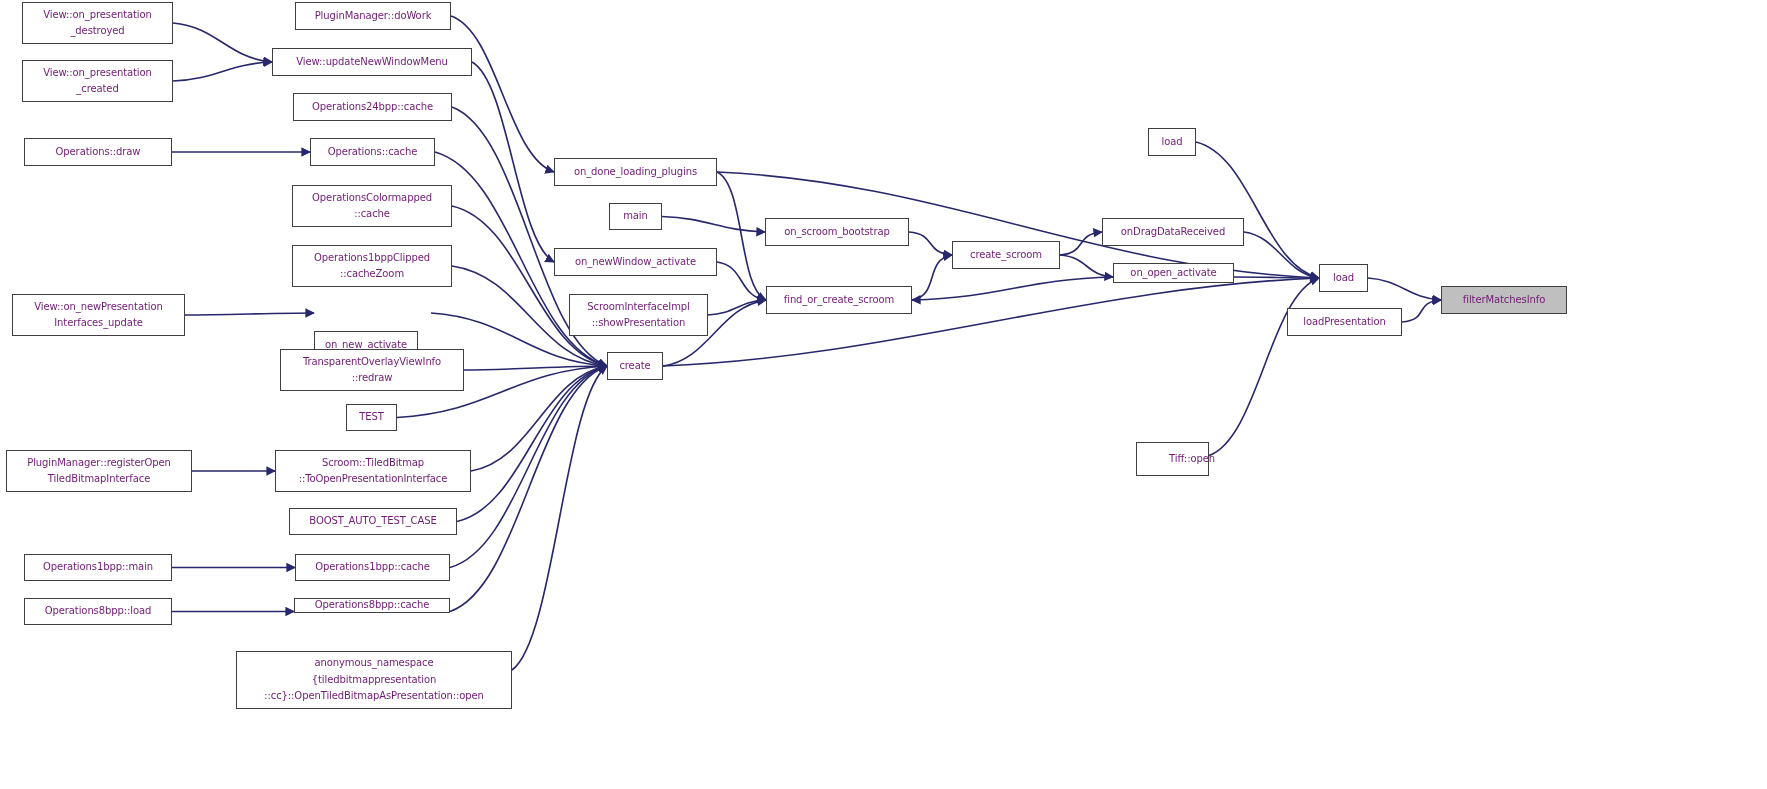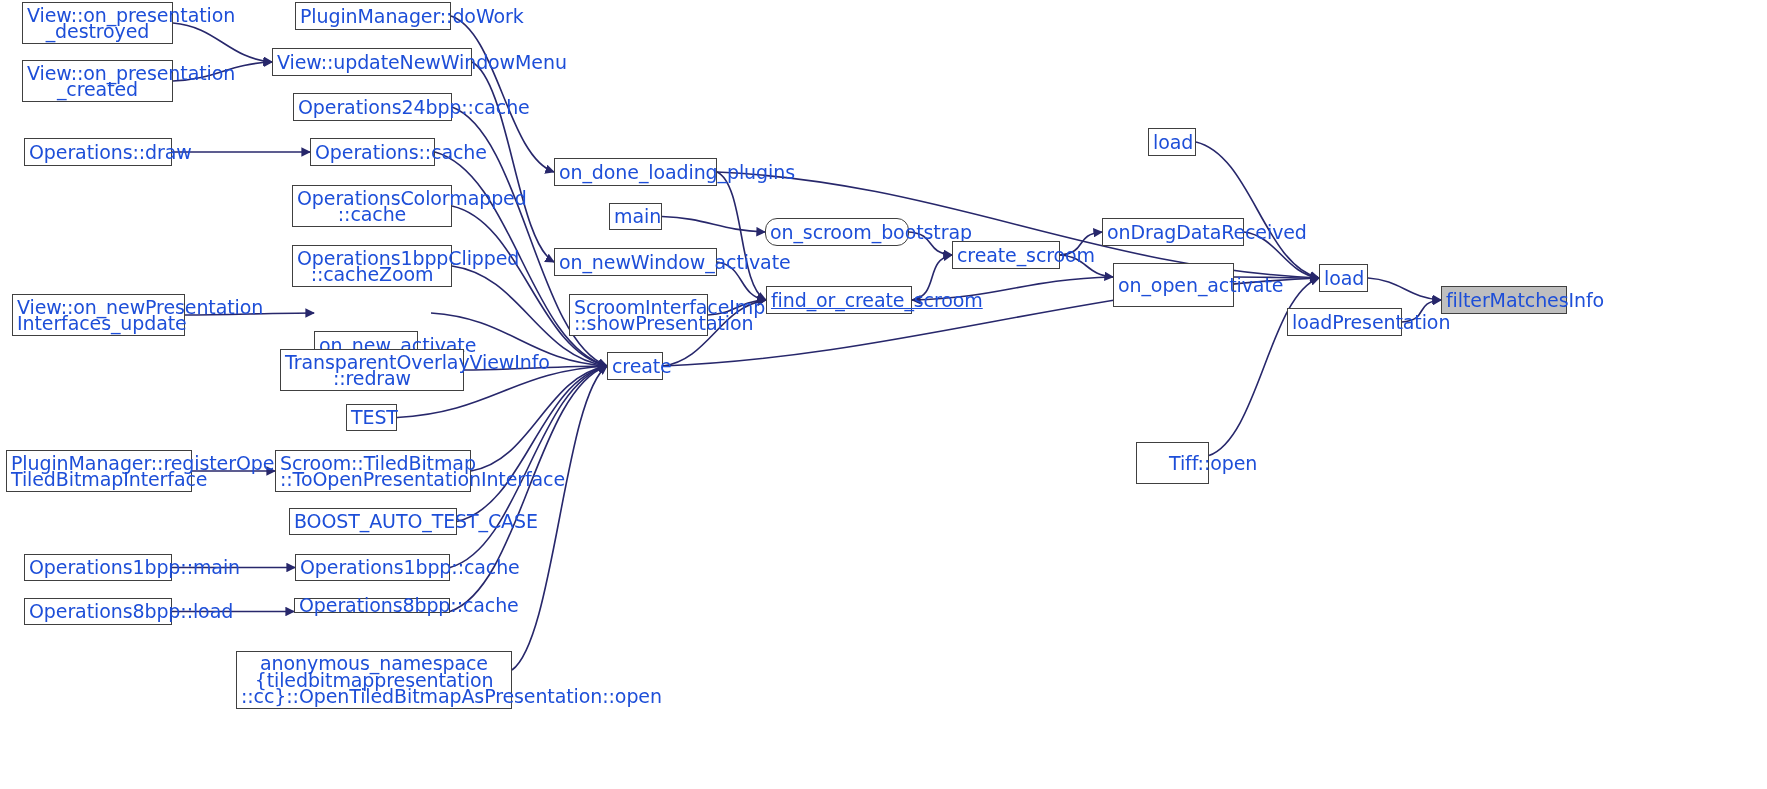--- a/index.html
+++ b/index.html
@@ -24,27 +24,27 @@
     top: 0;
     width: 1767px;
     height: 789px;
     pointer-events: none;
   }
   .node {
     position: absolute;
     box-sizing: border-box;
     border: 1.6px solid #404040;
     background: #ffffff;
-    color: #1d4ed8;
+    color: #701a75;
     display: flex;
     align-items: center;
     justify-content: center;
     text-align: center;
     font-family: "DejaVu Sans", sans-serif;
-    font-size: 19px;
+    font-size: 10px;
     line-height: 16.5px;
     letter-spacing: -0.1px;
     white-space: pre-line;
     padding: 0 4px;
     cursor: pointer;
   }
   .node.highlight {
     background: #bfbfbf;
   }
   .node-label {
@@ -106,48 +106,48 @@
       </g>
   </svg>
 
 <div class="node" style="left: 22px; top: 2px; width: 151px; height: 42px;"><span class="node-label">View::on_presentation
 _destroyed</span></div>
     <div class="node" style="left: 295px; top: 2px; width: 156px; height: 28px;"><span class="node-label">PluginManager::doWork</span></div>
     <div class="node" style="left: 22px; top: 60px; width: 151px; height: 42px;"><span class="node-label">View::on_presentation
 _created</span></div>
     <div class="node" style="left: 272px; top: 48px; width: 200px; height: 28px;"><span class="node-label">View::updateNewWindowMenu</span></div>
     <div class="node" style="left: 293px; top: 93px; width: 159px; height: 28px;"><span class="node-label">Operations24bpp::cache</span></div>
-    <div class="node" style="left: 24px; top: 138px; width: 148px; height: 28px; text-align: right;"><span class="node-label">Operations::draw</span></div>
+    <div class="node" style="left: 24px; top: 138px; width: 148px; height: 28px;"><span class="node-label">Operations::draw</span></div>
     <div class="node" style="left: 310px; top: 138px; width: 125px; height: 28px;"><span class="node-label">Operations::cache</span></div>
     <div class="node" style="left: 292px; top: 185px; width: 160px; height: 42px;"><span class="node-label">OperationsColormapped
 ::cache</span></div>
     <div class="node" style="left: 1148px; top: 128px; width: 48px; height: 28px;"><span class="node-label">load</span></div>
     <div class="node" style="left: 554px; top: 158px; width: 163px; height: 28px;"><span class="node-label">on_done_loading_plugins</span></div>
     <div class="node" style="left: 609px; top: 203px; width: 53px; height: 27px;"><span class="node-label">main</span></div>
-    <div class="node" style="left: 765px; top: 218px; width: 144px; height: 28px; border-radius: 12px;"><span class="node-label">on_scroom_bootstrap</span></div>
+    <div class="node" style="left: 765px; top: 218px; width: 144px; height: 28px;"><span class="node-label">on_scroom_bootstrap</span></div>
     <div class="node" style="left: 1102px; top: 218px; width: 142px; height: 28px; align-items: center;"><span class="node-label">onDragDataReceived</span></div>
     <div class="node" style="left: 292px; top: 245px; width: 160px; height: 42px;"><span class="node-label">Operations1bppClipped
 ::cacheZoom</span></div>
     <div class="node" style="left: 554px; top: 248px; width: 163px; height: 28px;"><span class="node-label">on_newWindow_activate</span></div>
     <div class="node" style="left: 952px; top: 241px; width: 108px; height: 28px;"><span class="node-label">create_scroom</span></div>
-    <div class="node" style="left: 1113px; top: 263px; width: 121px; height: 44px;"><span class="node-label">on_open_activate</span></div>
+    <div class="node" style="left: 1113px; top: 263px; width: 121px; height: 20px;"><span class="node-label">on_open_activate</span></div>
     <div class="node" style="left: 1319px; top: 264px; width: 49px; height: 28px;"><span class="node-label">load</span></div>
     <div class="node" style="left: 12px; top: 294px; width: 173px; height: 42px;"><span class="node-label">View::on_newPresentation
 Interfaces_update</span></div>
     <div class="node" style="left: 314px; top: 299px; width: 104px; height: 28px; margin-top: 32px;"><span class="node-label">on_new_activate</span></div>
     <div class="node" style="left: 569px; top: 294px; width: 139px; height: 42px;"><span class="node-label">ScroomInterfaceImpl
 ::showPresentation</span></div>
-    <div class="node" style="left: 766px; top: 286px; width: 146px; height: 28px; text-decoration: underline;"><span class="node-label">find_or_create_scroom</span></div>
+    <div class="node" style="left: 766px; top: 286px; width: 146px; height: 28px;"><span class="node-label">find_or_create_scroom</span></div>
     <div class="node highlight" style="left: 1441px; top: 286px; width: 126px; height: 28px;"><span class="node-label">filterMatchesInfo</span></div>
     <div class="node" style="left: 1287px; top: 308px; width: 115px; height: 28px;"><span class="node-label">loadPresentation</span></div>
     <div class="node" style="left: 280px; top: 349px; width: 184px; height: 42px;"><span class="node-label">TransparentOverlayViewInfo
 ::redraw</span></div>
     <div class="node" style="left: 607px; top: 352px; width: 56px; height: 28px;"><span class="node-label">create</span></div>
     <div class="node" style="left: 346px; top: 404px; width: 51px; height: 27px;"><span class="node-label">TEST</span></div>
-    <div class="node" style="left: 1136px; top: 442px; width: 73px; height: 42px; padding-left: 32px;"><span class="node-label">Tiff::open</span></div>
+    <div class="node" style="left: 1136px; top: 442px; width: 73px; height: 34px; padding-left: 32px;"><span class="node-label">Tiff::open</span></div>
     <div class="node" style="left: 6px; top: 450px; width: 186px; height: 42px;"><span class="node-label">PluginManager::registerOpen
 TiledBitmapInterface</span></div>
     <div class="node" style="left: 275px; top: 450px; width: 196px; height: 42px;"><span class="node-label">Scroom::TiledBitmap
 ::ToOpenPresentationInterface</span></div>
     <div class="node" style="left: 289px; top: 508px; width: 168px; height: 27px;"><span class="node-label">BOOST_AUTO_TEST_CASE</span></div>
     <div class="node" style="left: 24px; top: 554px; width: 148px; height: 27px;"><span class="node-label">Operations1bpp::main</span></div>
     <div class="node" style="left: 295px; top: 554px; width: 155px; height: 27px;"><span class="node-label">Operations1bpp::cache</span></div>
     <div class="node" style="left: 24px; top: 598px; width: 148px; height: 27px;"><span class="node-label">Operations8bpp::load</span></div>
     <div class="node" style="left: 294px; top: 598px; width: 156px; height: 15px;"><span class="node-label">Operations8bpp::cache</span></div>
     <div class="node" style="left: 236px; top: 641px; width: 276px; height: 58px; margin-top: 10px;"><span class="node-label">anonymous_namespace

